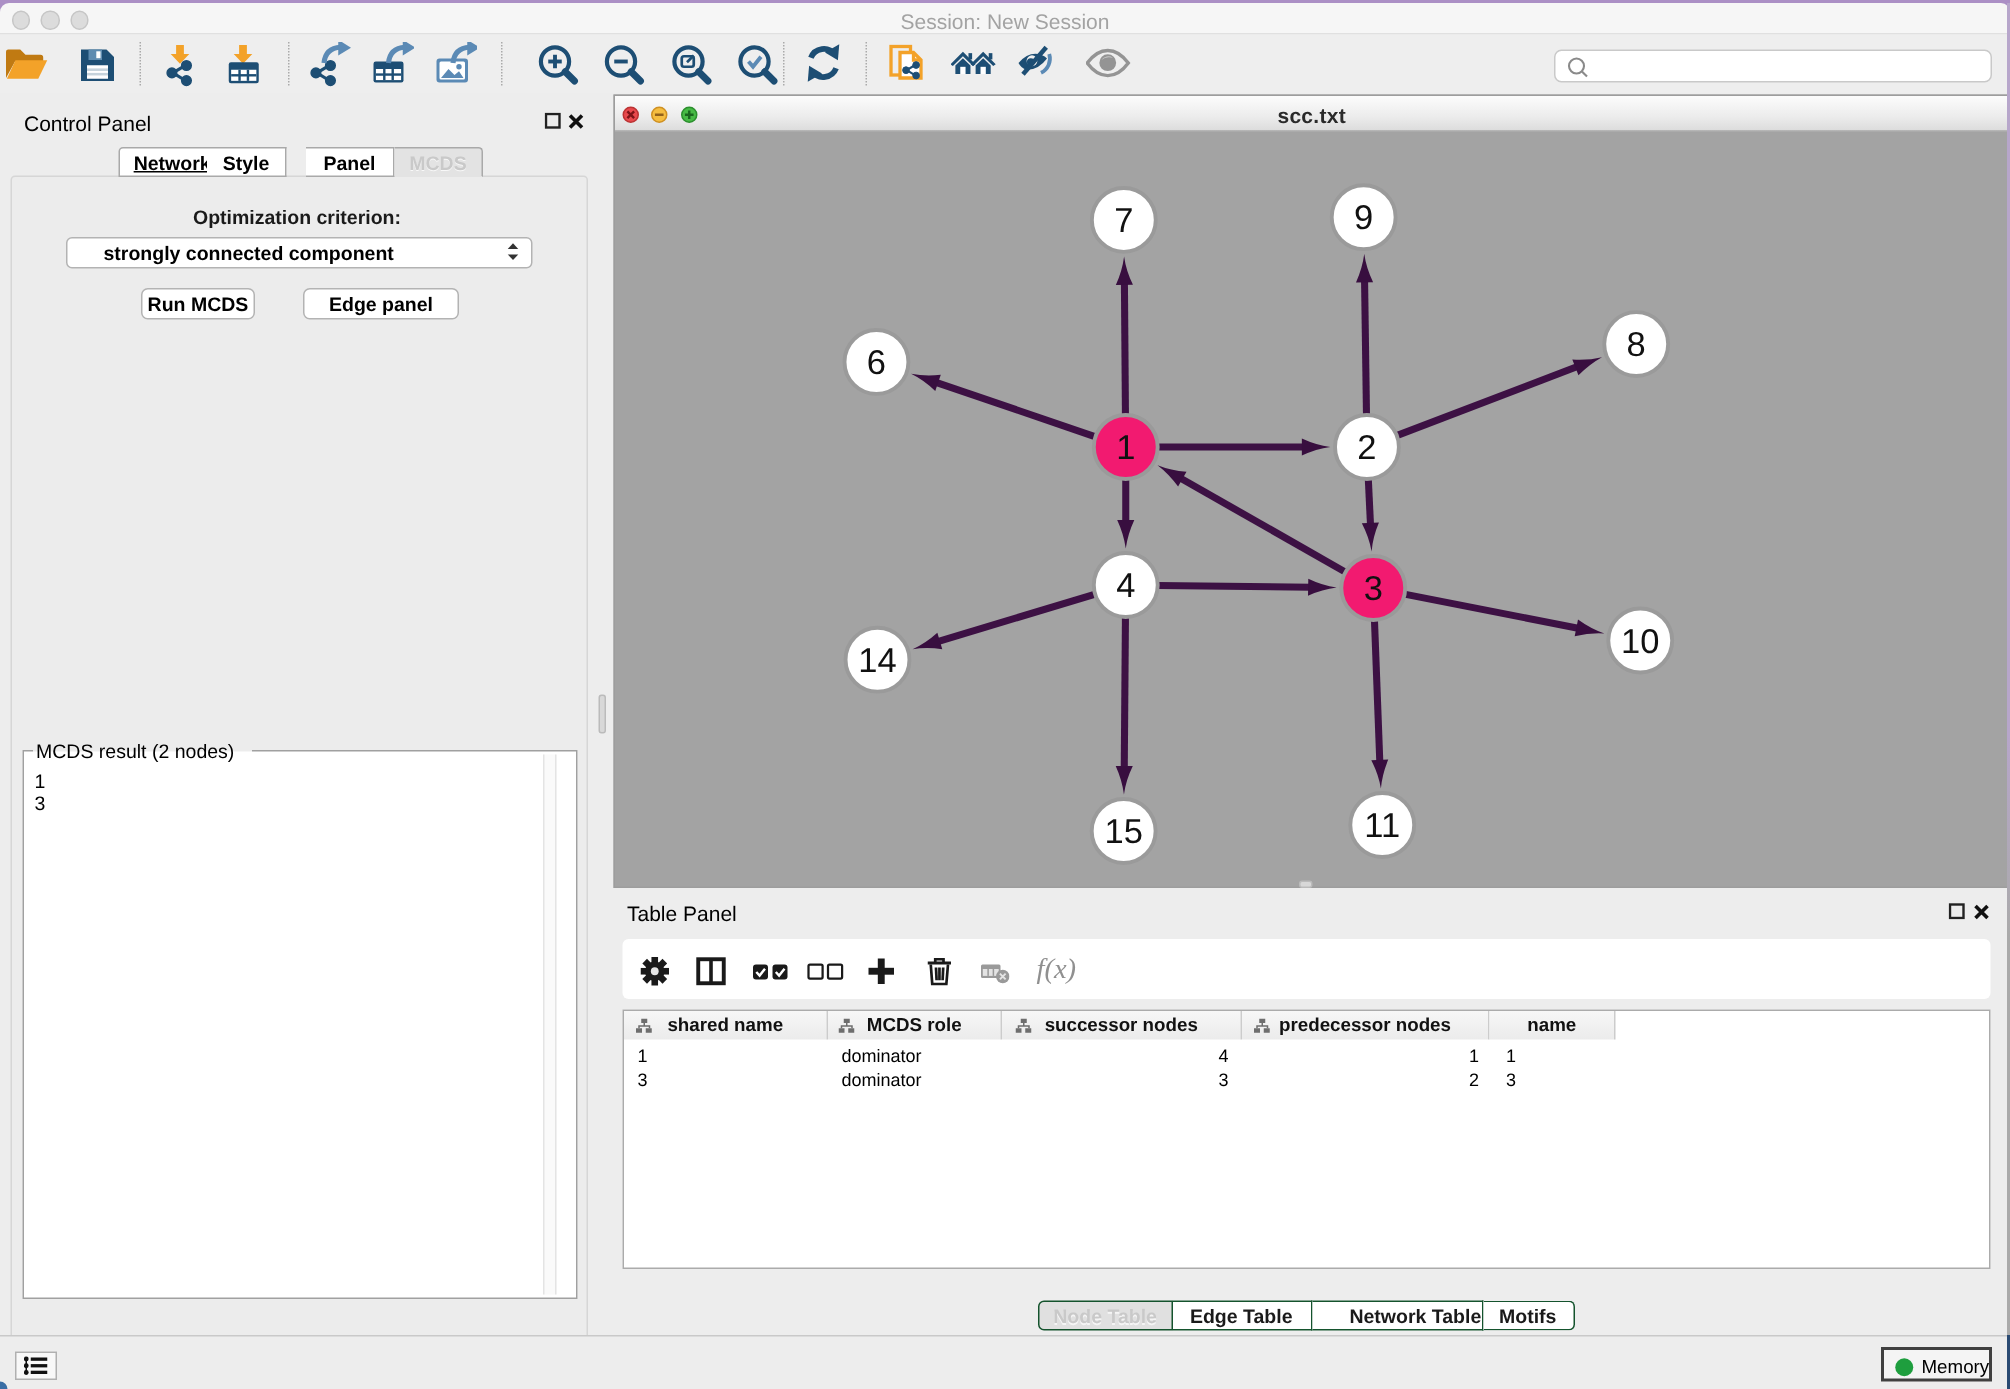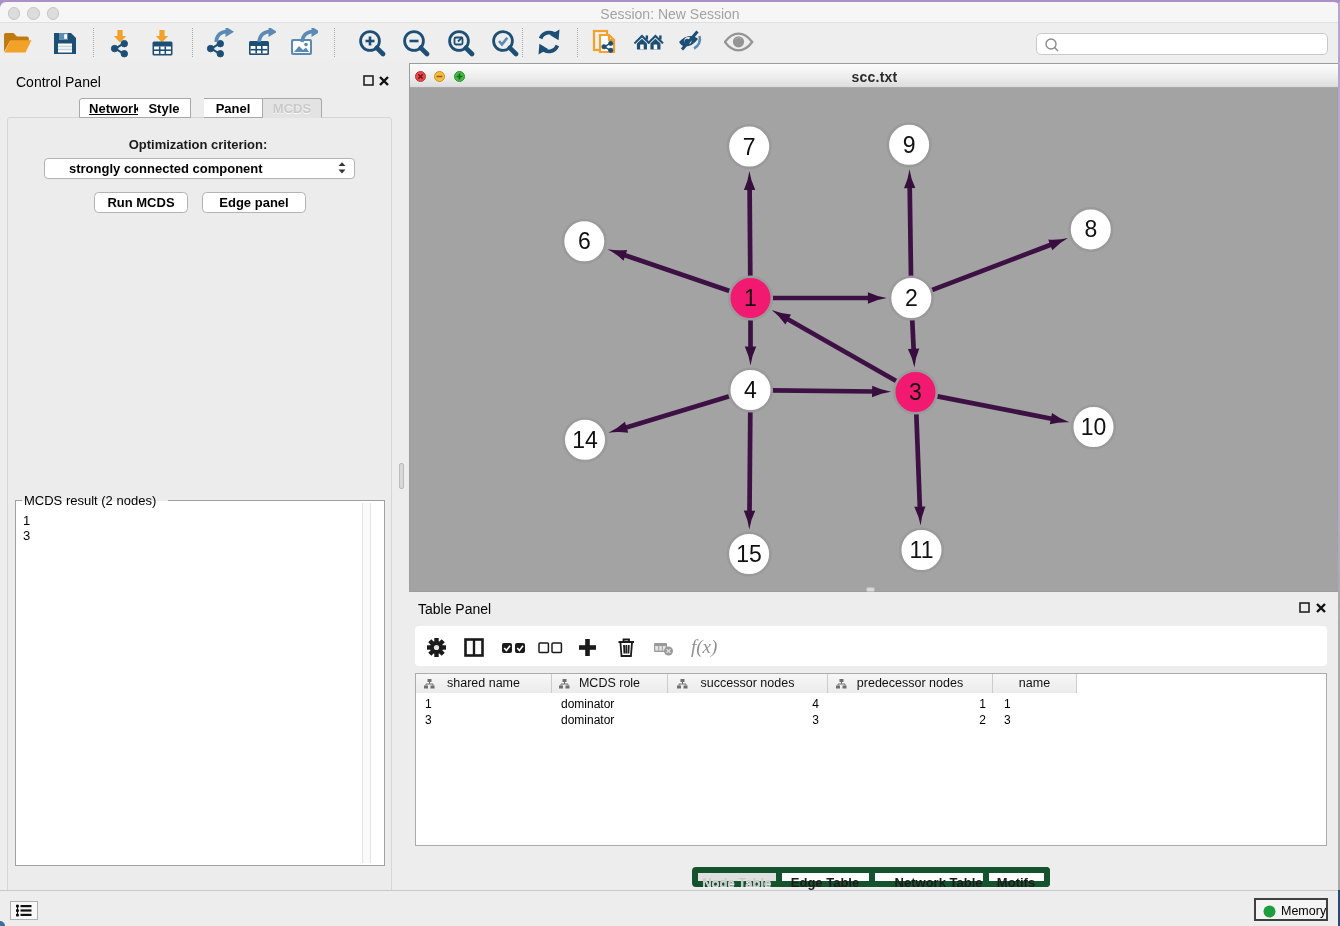--- a/index.html
+++ b/index.html
@@ -32,23 +32,23 @@
      border:1px solid #a0a0a0; }
   #mcdstitle { position:absolute; left:8px; top:-8px; font-size:13px; color:#000; }
   #netframe { left:409px; top:63px; width:1102px; height:529px; background:#a3a3a3; border:1px solid #9d9d9d; }
   #nettitle { position:absolute; left:0; top:0; width:929px; height:24px;
      background:linear-gradient(#fcfcfc,#ececec 60%,#dcdcdc); border-bottom:1px solid #ababab; }
   .mtl { position:absolute; top:6.5px; width:11px; height:11px; border-radius:50%; }
   #tpanel { left:396px; top:592px; width:944px; height:298px; background:#ededed; }
   #ttool { position:absolute; left:19px; top:34px; width:912px; height:40px; background:#ffffff; border-radius:4px; }
   #ttable { position:absolute; left:19px; top:81px; width:912px; height:173px; background:#ffffff; border:1px solid #ababab; }
   .th { position:absolute; top:0; height:19px; background:linear-gradient(#f7f7f7,#ebebeb);
-     border-right:1px solid #cccccc; font-size:12.5px; color:#111; text-align:center; line-height:19px; }
+     border-right:1px solid #cccccc; font-size:12.5px; color:#111; text-align:center; line-height:19px;font-weight:bold; }
   .td { position:absolute; font-size:12px; color:#000; line-height:16px; }
-  .btab { position:absolute; top:0; height:20px; border:6px solid #14532d; background:#ffffff;
+  .btab { position:absolute; top:0; height:20px; border:1px solid #14532d; background:#ffffff;
      font-size:13px; font-weight:bold; color:#1a1a1a; text-align:center; line-height:19px; }
   #statusbar { left:0; top:890px; width:1340px; height:36px; background:#ededed; border-top:1px solid #c9c9c9; }
 </style>
 </head>
 <body>
 <div class="abs" id="purpletop"></div>
 <div class="abs" id="titlebar"></div>
 <div class="tl" style="left:7.5px;"></div>
 <div class="tl" style="left:27px;"></div>
 <div class="tl" style="left:46.5px;"></div>
@@ -218,21 +218,21 @@
   <div class="tab" style="left:138px;top:36px;width:53px;border-left:none;">Style</div>
   <div class="tab" style="left:204px;top:36px;width:59px;border-left:none;">Panel</div>
   <div class="tab" style="left:263px;top:36px;width:59px;border-left:none;background:#e3e3e3;color:#c9c9c9;border-radius:0 3px 0 0;border-bottom:1px solid #e3e3e3;text-shadow:0 1px 0 #f8f8f8;">MCDS</div>
   <div id="optlabel">Optimization criterion:</div>
   <div id="combo">strongly connected component
     <svg width="10" height="14" viewBox="0 0 10 14" style="position:absolute;right:7px;top:2.5px;">
         <path d="M1.5 5 L5 1.2 L8.5 5 Z" fill="#333"></path>
         <path d="M1.5 8.6 L5 12.4 L8.5 8.6 Z" fill="#333"></path>
       </svg>
   </div>
-  <div class="btn" style="left:94px;width:94px;">Run MCDS</div>
+  <div class="btn" style="left:94px;width:76px;">Run MCDS</div>
   <div class="btn" style="left:202px;width:104px;">Edge panel</div>
   <div id="mcdsbox">
     <div style="position:absolute;left:6px;top:-7px;width:146px;height:14px;background:#ececec;"></div>
     <div style="position:absolute;left:6px;top:0;width:146px;height:7px;background:#ffffff;"></div>
     <div id="mcdstitle">MCDS result (2 nodes)</div>
     <div style="position:absolute;left:7px;top:12px;font-size:13px;color:#000;line-height:15px;">1<br>3</div>
     <div style="position:absolute;right:13px;top:2px;width:9px;height:360px;background:#fafafa;border-left:1px solid #e4e4e4;border-right:1px solid #e4e4e4;"></div>
   </div>
 </div>
 

